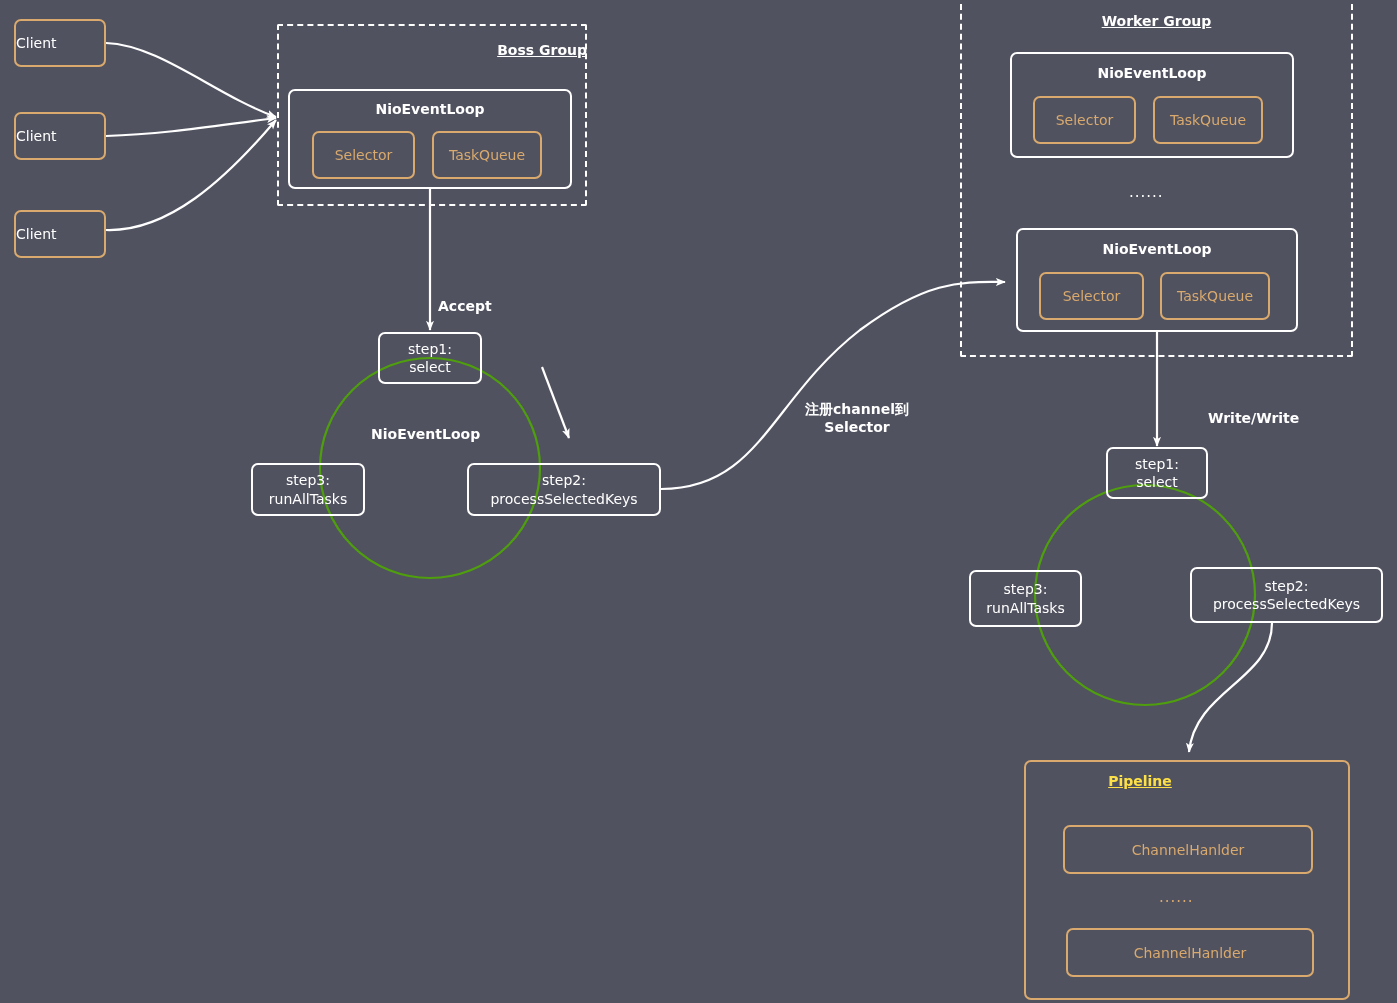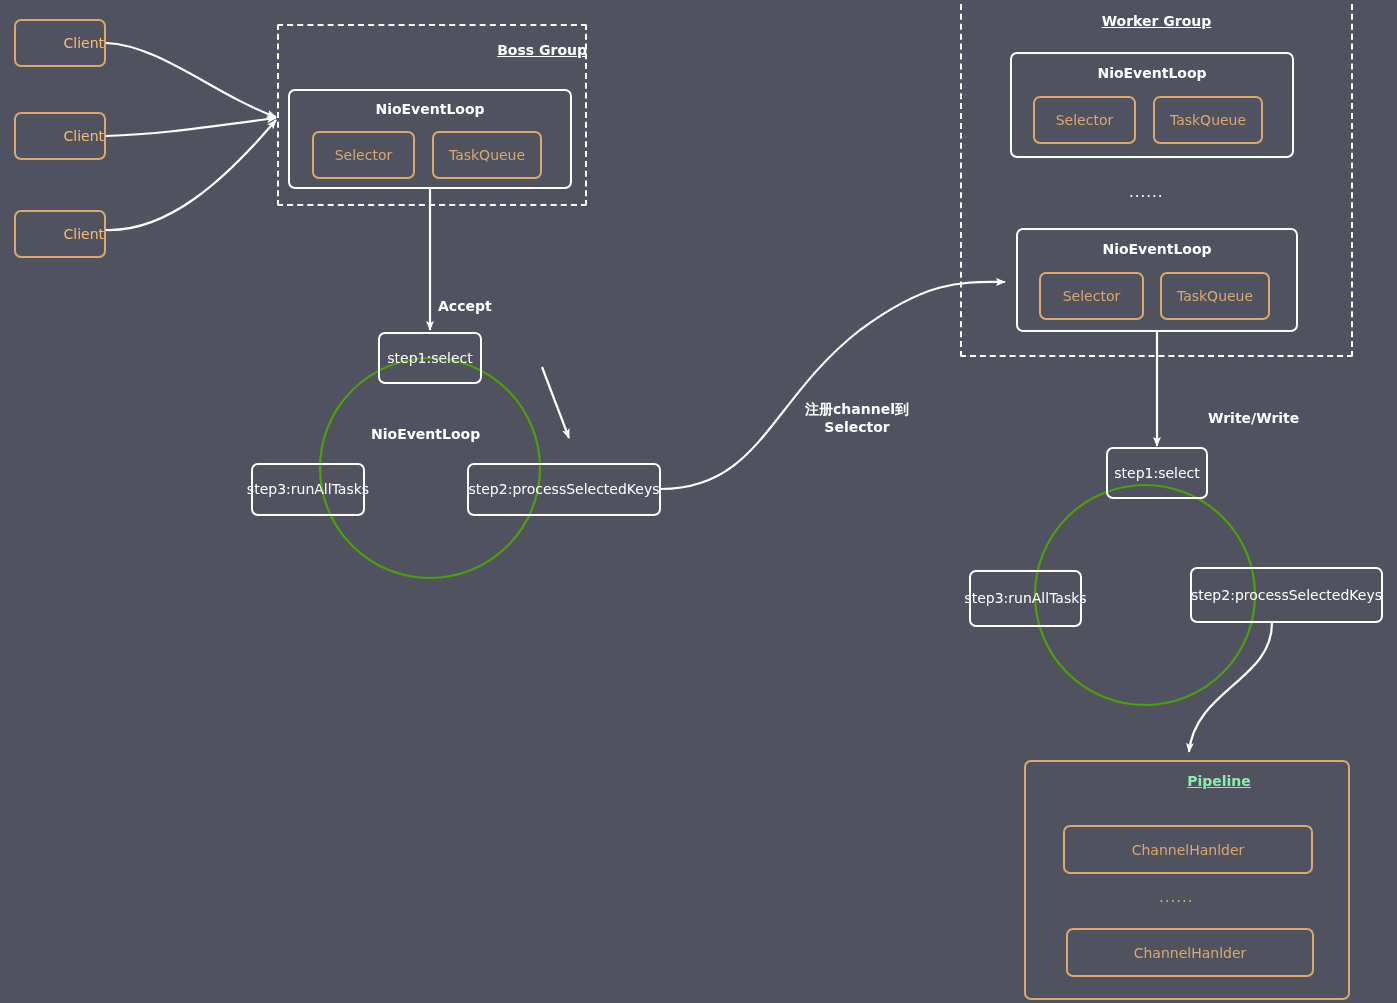--- a/index.html
+++ b/index.html
@@ -90,37 +90,37 @@
     border-radius: 7px;
   }
   .stepbox {
     position: absolute;
     box-sizing: border-box;
     border: 2.5px solid #ffffff;
     border-radius: 7px;
     color: #ffffff;
     font-size: 14px;
     display: flex;
-    flex-direction: row;
+    flex-direction: column;
     align-items: center;
     justify-content: center;
     text-align: right;
     line-height: 1.3;
     background: transparent;
   }
   .clientbox {
     position: absolute;
     box-sizing: border-box;
     border: 2px solid #d9a96d;
     border-radius: 7px;
-    color: #fdba74;
+    color: #ffffff;
     font-size: 14px;
     display: flex;
     align-items: center;
-    justify-content: flex-end;
+    justify-content: flex-start;
   }
 </style>
 </head>
 <body>
 
 <div id="canvas">
 
   <svg class="layer" viewBox="0 0 1397 1003">
     <defs>
       <marker id="arrowWhite" markerWidth="11" markerHeight="11" refX="9.2" refY="4" orient="auto" markerUnits="userSpaceOnUse">
@@ -229,21 +229,21 @@
     <span>step2:</span>
     <span>processSelectedKeys</span>
   </div>
 
   <div class="stepbox" style="left:969px; top:570px; width:113px; height:57px;">
     <span>step3:</span>
     <span>runAllTasks</span>
   </div>
 
   <div class="pipebox" style="left:1024px; top:760px; width:326px; height:240px;"></div>
-  <div class="grouplabel" style="left:1056px; top:773px; width:326px; color:#86efac;">Pipeline</div>
+  <div class="grouplabel" style="left:977px; top:773px; width:326px; color:#fde047;">Pipeline</div>
 
   <div class="sub-gold" style="left:1063px; top:825px; width:250px; height:49px;">
     <span>ChannelHanlder</span>
   </div>
 
   <div class="ellipsis gold-dots" style="left:1159px; top:888px; color:#d9a96d;">......</div>
 
   <div class="sub-gold" style="left:1066px; top:928px; width:248px; height:49px;">
     <span>ChannelHanlder</span>
   </div>

